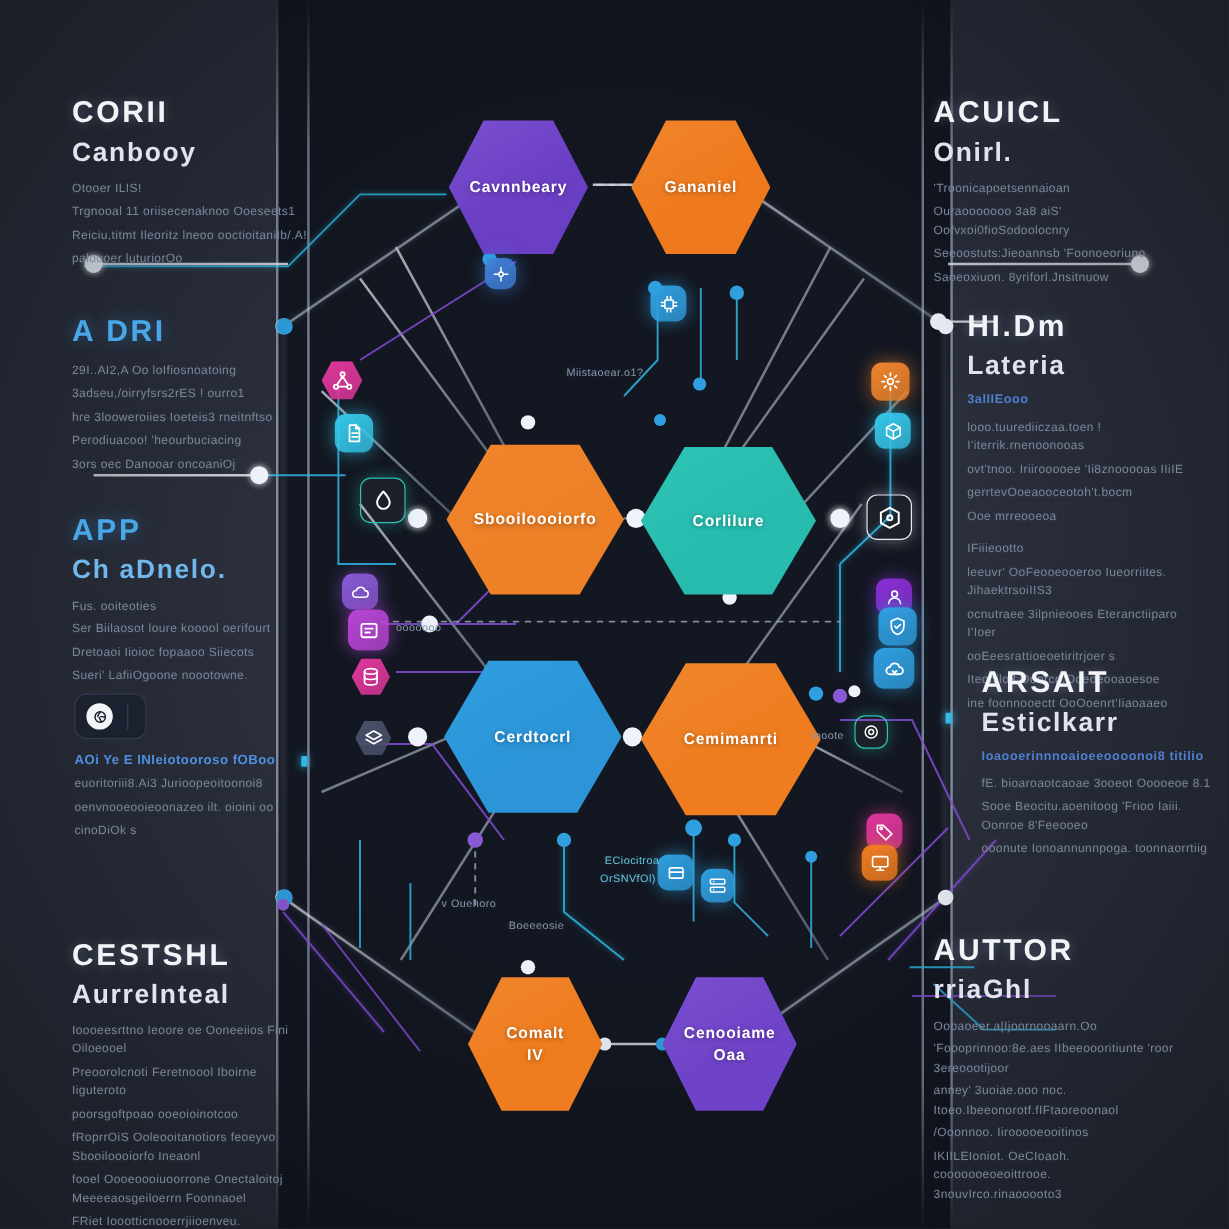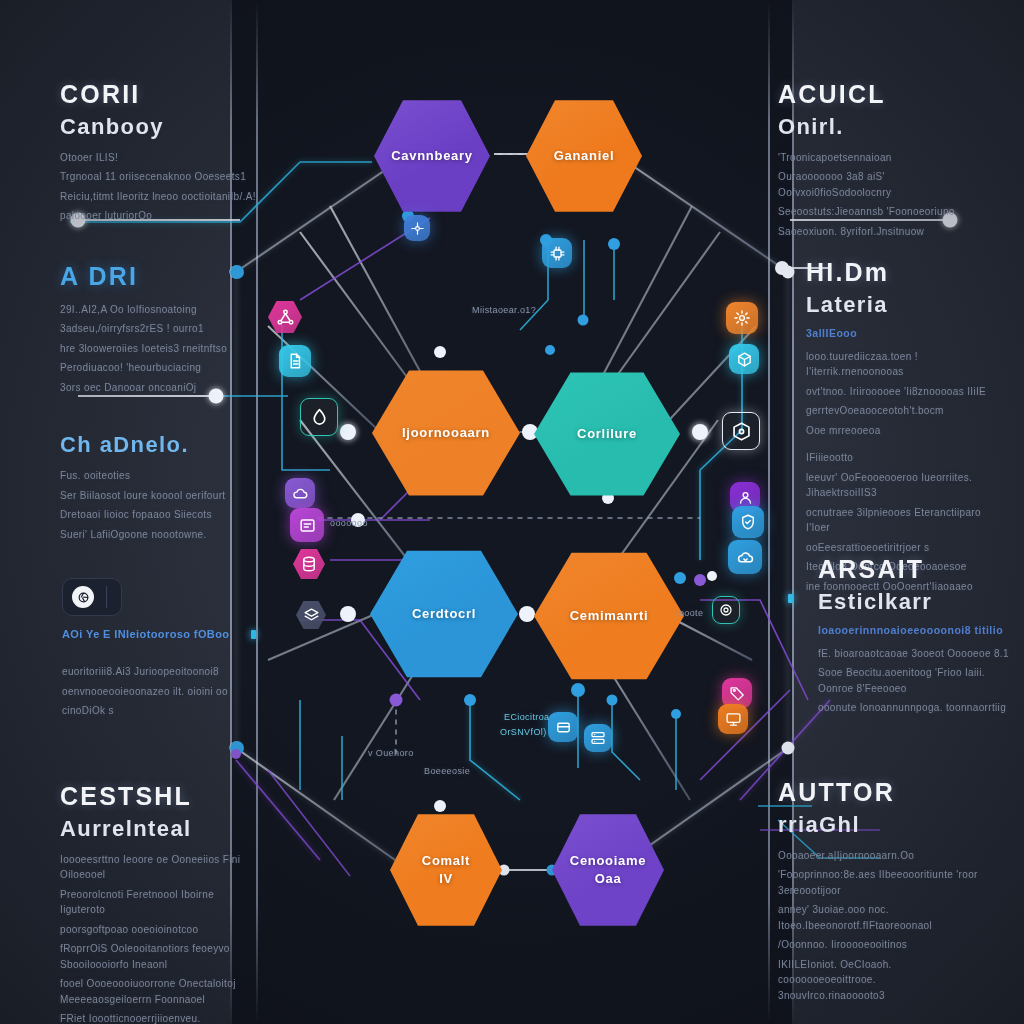--- a/index.html
+++ b/index.html
@@ -303,20 +303,21 @@
       <div class="t-h1 accent">A DRI</div>
       <div class="t-body">
         <p>29I..AI2,A Oo loIfiosnoatoing</p>
         <p>3adseu,/oirryfsrs2rES ! ourro1</p>
         <p>hre 3looweroiies Ioeteis3 rneitnftso</p>
         <p>Perodiuacoo! 'heourbuciacing</p>
         <p>3ors oec Danooar oncoaniOj</p>
       </div>
     </div>
     <div class="tblock" style="width: 200px; left: 60px; top: 428px;">
+      <div class="t-h1 accent">APP</div>
       <div class="t-h2 accent">Ch aDnelo.</div>
       <div class="t-body">
         <p>Fus. ooiteoties</p>
         <p>Ser Biilaosot loure kooool oerifourt</p>
         <p>Dretoaoi Iioioc fopaaoo Siiecots</p>
         <p>Sueri' LafiiOgoone noootowne.</p>
       </div>
     </div>
     <div class="tblock" style="width: 200px; left: 60px; top: 782px;">
       <div class="t-h1">CESTSHL</div>
@@ -383,21 +384,21 @@
     <div class="chip" style="left: 62px; top: 578px;">
       <div class="dot">
         <svg width="13" height="13" viewBox="0 0 24 24" fill="none" stroke="#1a1f2c" stroke-width="2.2" stroke-linecap="round">
           <circle cx="12" cy="12" r="8"></circle>
           <path d="M12 4.2 8 11M20 12l-7.6-.6M14 19.6 10.4 13"></path>
         </svg>
       </div>
       <div class="bar"></div>
     </div>
     <div class="tblock" style="left: 62px; top: 628px; width: 200px;">
-      <div style="font-size: 11px; font-weight: 600; letter-spacing: 0.4px; color: rgb(79, 143, 224); margin-bottom: 24px;">AOi Ye E INIeiotooroso fOBoo</div>
+      <div style="font-size: 11px; font-weight: 600; letter-spacing: 0.4px; color: rgb(79, 143, 224); margin-bottom: 6px;">AOi Ye E INIeiotooroso fOBoo</div>
       <div class="t-body" style="margin-top: 0px;">
         <p>euoritoriii8.Ai3 Jurioopeoitoonoi8</p>
         <p>oenvnooeooieoonazeo ilt. oioini oo</p>
         <p>cinoDiOk s</p>
       </div>
     </div>
     <div class="hexwrap" style="left: 374px; top: 98px; width: 116px; height: 116px;">
       <div class="hglow" style="background: rgb(123, 79, 208);"></div>
       <div class="hex" style="width: 116px; height: 116px; background: linear-gradient(150deg, rgb(123, 79, 208) 0%, rgb(107, 63, 196) 55%, rgb(107, 63, 196) 100%);">
         <div class="lbl">Cavnnbeary</div>
@@ -405,21 +406,21 @@
     </div>
     <div class="hexwrap" style="left: 526px; top: 98px; width: 116px; height: 116px;">
       <div class="hglow" style="background: rgb(240, 133, 44);"></div>
       <div class="hex" style="width: 116px; height: 116px; background: linear-gradient(150deg, rgb(240, 133, 44) 0%, rgb(239, 122, 29) 55%, rgb(239, 122, 29) 100%);">
         <div class="lbl">Gananiel</div>
       </div>
     </div>
     <div class="hexwrap" style="left: 372px; top: 368px; width: 148px; height: 130px;">
       <div class="hglow" style="background: rgb(240, 133, 44);"></div>
       <div class="hex" style="width: 148px; height: 130px; background: linear-gradient(150deg, rgb(240, 133, 44) 0%, rgb(238, 129, 39) 55%, rgb(238, 129, 39) 100%);">
-        <div class="lbl">Ijoornooaarn</div>
+        <div class="lbl">Sbooiloooiorfo</div>
       </div>
     </div>
     <div class="hexwrap" style="left: 534px; top: 370px; width: 146px; height: 128px;">
       <div class="hglow" style="background: rgb(46, 196, 182);"></div>
       <div class="hex" style="width: 146px; height: 128px; background: linear-gradient(150deg, rgb(46, 196, 182) 0%, rgb(39, 188, 174) 55%, rgb(39, 188, 174) 100%); text-align: right;">
         <div class="lbl">Corlilure</div>
       </div>
     </div>
     <div class="hexwrap" style="left: 370px; top: 548px; width: 148px; height: 132px;">
       <div class="hglow" style="background: rgb(47, 159, 224);"></div>

